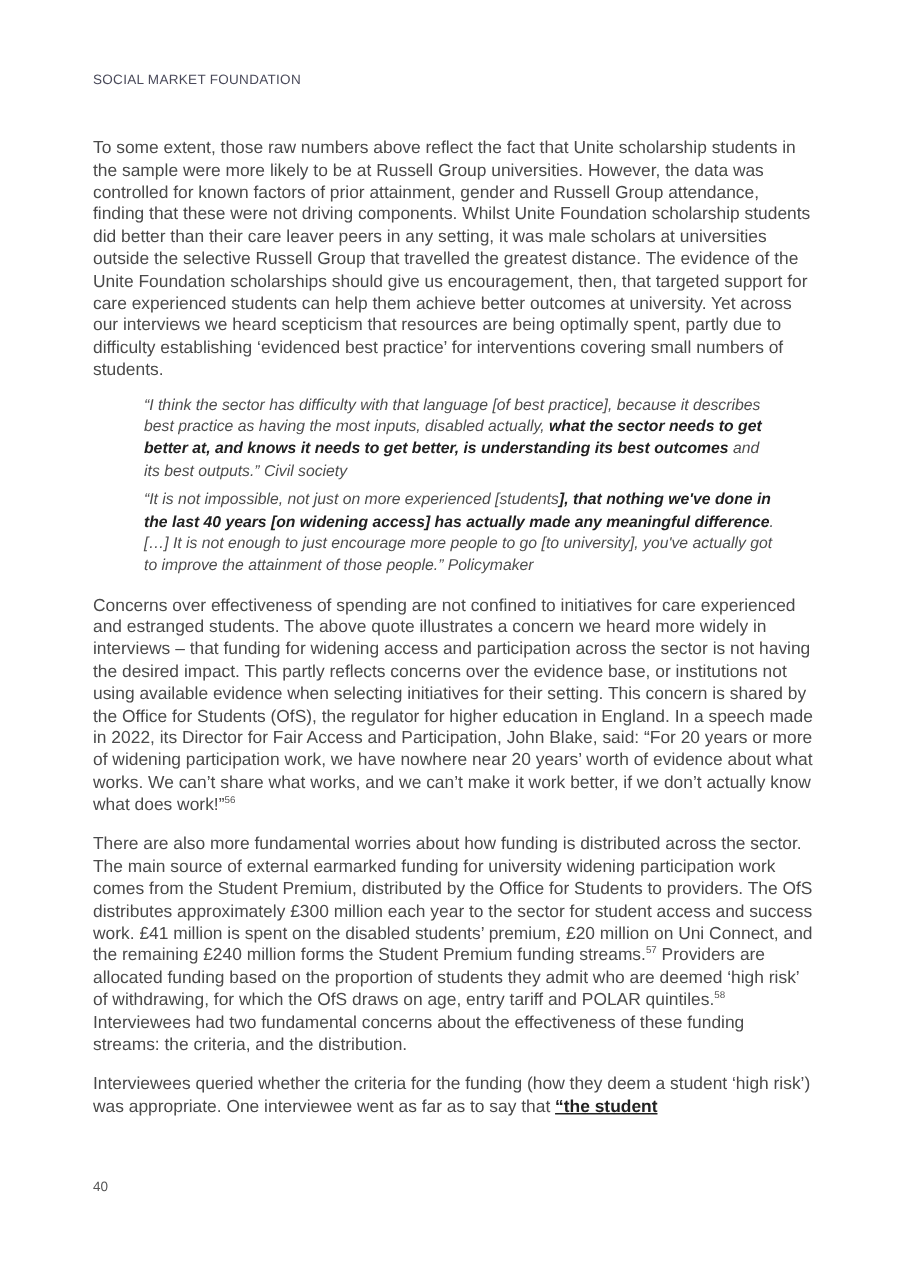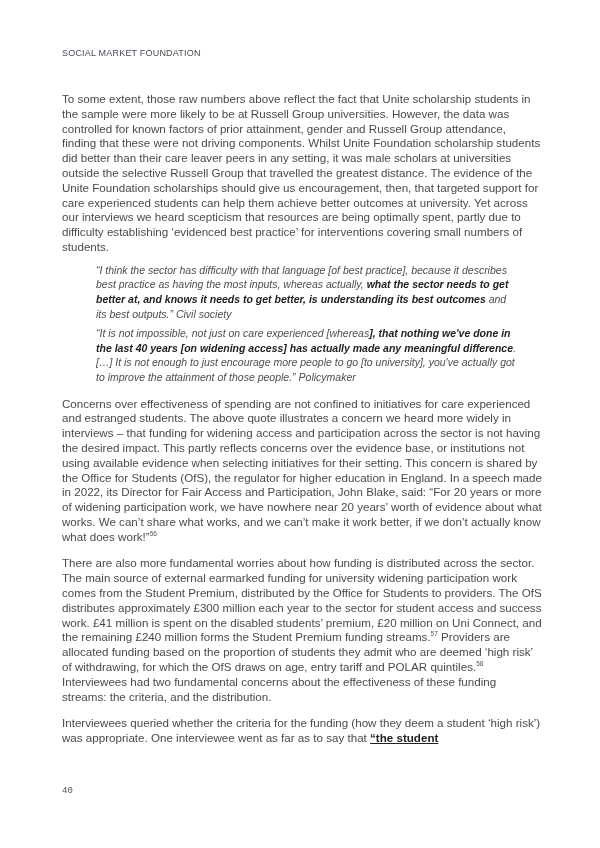--- a/index.html
+++ b/index.html
@@ -7,33 +7,33 @@
       font-family: "Liberation Sans", sans-serif; color: #4a4a4a; }
     .header { position: absolute; left: 62px; top: 48px; font-size: 9px; letter-spacing: 0.2px;
       color: #4a4a5a; text-transform: uppercase; }
     .content { position: absolute; left: 62px; top: 80px; width: 480px; }
     p.body { margin: 12px 0 8px 0; font-size: 11.6px; line-height: 14.8px; color: #4a4a4a; }
     .quote { margin: 0 0 5px 34px; width: 420px; font-size: 10.5px; line-height: 14.6px;
       font-style: italic; color: #4d4d4d; }
     .quote b { font-weight: bold; color: #222; }
     sup { font-size: 6.5px; vertical-align: super; line-height: 0; color: #555; }
     b.strong { color: #222; text-decoration: underline; }
-    .page-number { position: absolute; left: 62px; top: 786px; font-size: 9px; color: #555; font-family: Liberation Mono, monospace; }
+    .page-number { position: absolute; left: 62px; top: 786px; font-size: 9px; color: #555; }
   </style>
 </head>
 <body>
 
 <div class="header">SOCIAL MARKET FOUNDATION</div>
 
 <div class="content">
   <p class="body">To some extent, those raw numbers above reflect the fact that Unite scholarship students in the sample were more likely to be at Russell Group universities. However, the data was controlled for known factors of prior attainment, gender and Russell Group attendance, finding that these were not driving components. Whilst Unite Foundation scholarship students did better than their care leaver peers in any setting, it was male scholars at universities outside the selective Russell Group that travelled the greatest distance. The evidence of the Unite Foundation scholarships should give us encouragement, then, that targeted support for care experienced students can help them achieve better outcomes at university. Yet across our interviews we heard scepticism that resources are being optimally spent, partly due to difficulty establishing ‘evidenced best practice’ for interventions covering small numbers of students.</p>
 
-  <p class="quote"><span>“I think the sector has difficulty with that language [of best practice], because it describes best practice as having the most inputs, whereas actually, </span><b>what the sector needs to get better at, and knows it needs to get better, is understanding its best outcomes</b><span> and its best outputs.” Civil society</span></p>
+  <p class="quote"><span>“I think the sector has difficulty with that language [of best practice], because it describes best practice as having the most inputs, disabled actually, </span><b>what the sector needs to get better at, and knows it needs to get better, is understanding its best outcomes</b><span> and its best outputs.” Civil society</span></p>
 
-  <p class="quote"><span>“It is not impossible, not just on care experienced [whereas</span><b>], that nothing we've done in the last 40 years [on widening access] has actually made any meaningful difference</b><span>. […] It is not enough to just encourage more people to go [to university], you've actually got to improve the attainment of those people.” Policymaker</span></p>
+  <p class="quote"><span>“It is not impossible, not just on more experienced [students</span><b>], that nothing we've done in the last 40 years [on widening access] has actually made any meaningful difference</b><span>. […] It is not enough to just encourage more people to go [to university], you've actually got to improve the attainment of those people.” Policymaker</span></p>
 
   <p class="body"><span>Concerns over effectiveness of spending are not confined to initiatives for care experienced and estranged students. The above quote illustrates a concern we heard more widely in interviews – that funding for widening access and participation across the sector is not having the desired impact. This partly reflects concerns over the evidence base, or institutions not using available evidence when selecting initiatives for their setting. This concern is shared by the Office for Students (OfS), the regulator for higher education in England. In a speech made in 2022, its Director for Fair Access and Participation, John Blake, said: “For 20 years or more of widening participation work, we have nowhere near 20 years’ worth of evidence about what works. We can’t share what works, and we can’t make it work better, if we don’t actually know what does work!”</span><sup>56</sup></p>
 
   <p class="body"><span>There are also more fundamental worries about how funding is distributed across the sector. The main source of external earmarked funding for university widening participation work comes from the Student Premium, distributed by the Office for Students to providers. The OfS distributes approximately £300 million each year to the sector for student access and success work. £41 million is spent on the disabled students’ premium, £20 million on Uni Connect, and the remaining £240 million forms the Student Premium funding streams.</span><sup>57</sup><span> Providers are allocated funding based on the proportion of students they admit who are deemed ‘high risk’ of withdrawing, for which the OfS draws on age, entry tariff and POLAR quintiles.</span><sup>58</sup><span> Interviewees had two fundamental concerns about the effectiveness of these funding streams: the criteria, and the distribution.</span></p>
 
   <p class="body"><span>Interviewees queried whether the criteria for the funding (how they deem a student ‘high risk’) was appropriate. One interviewee went as far as to say that </span><b class="strong">“the student</b></p>
 </div>
 
 <div class="page-number">40</div>
 

